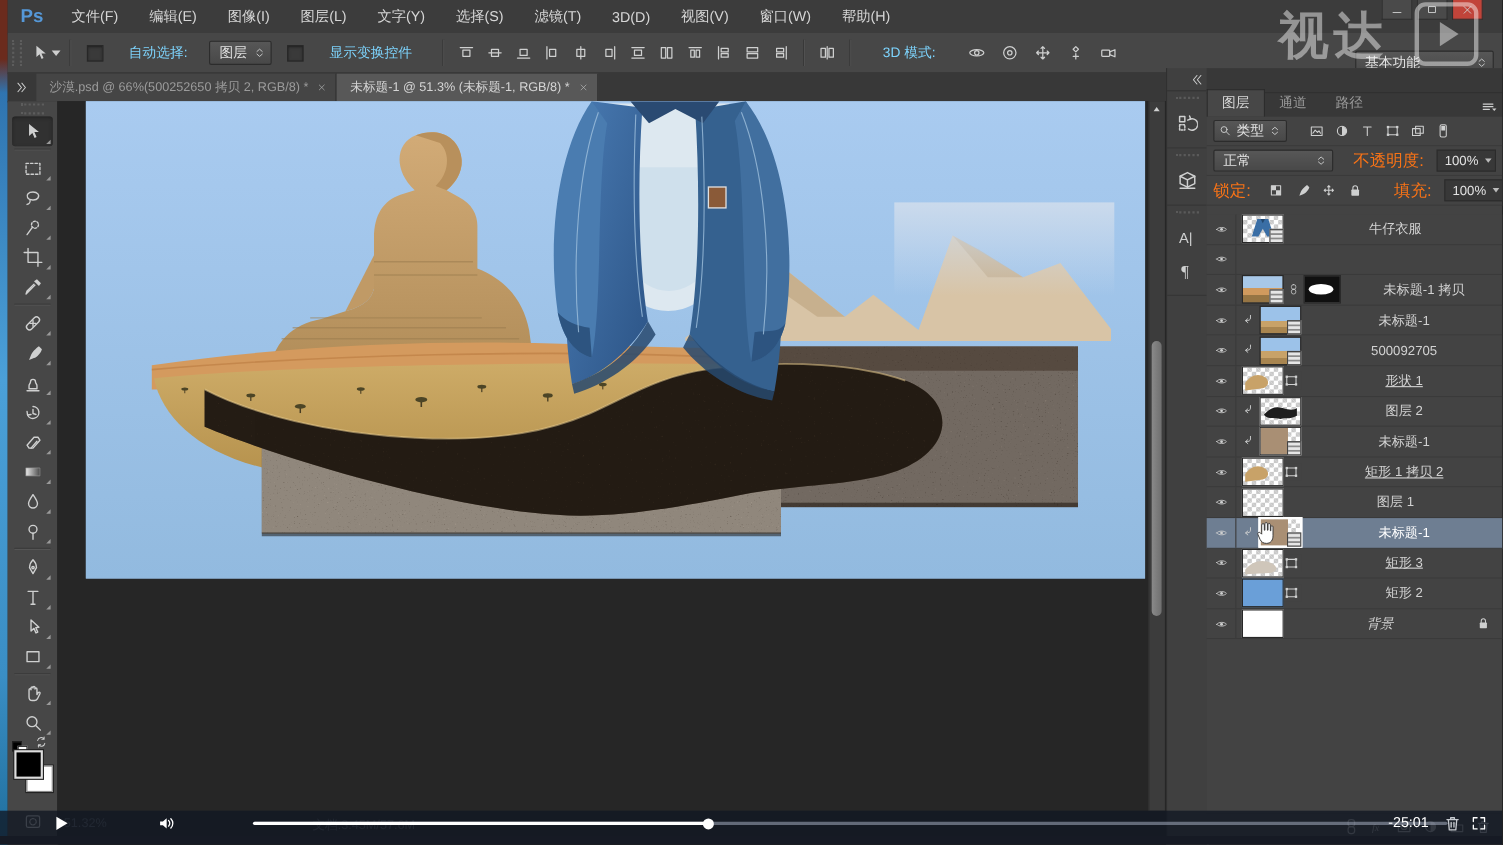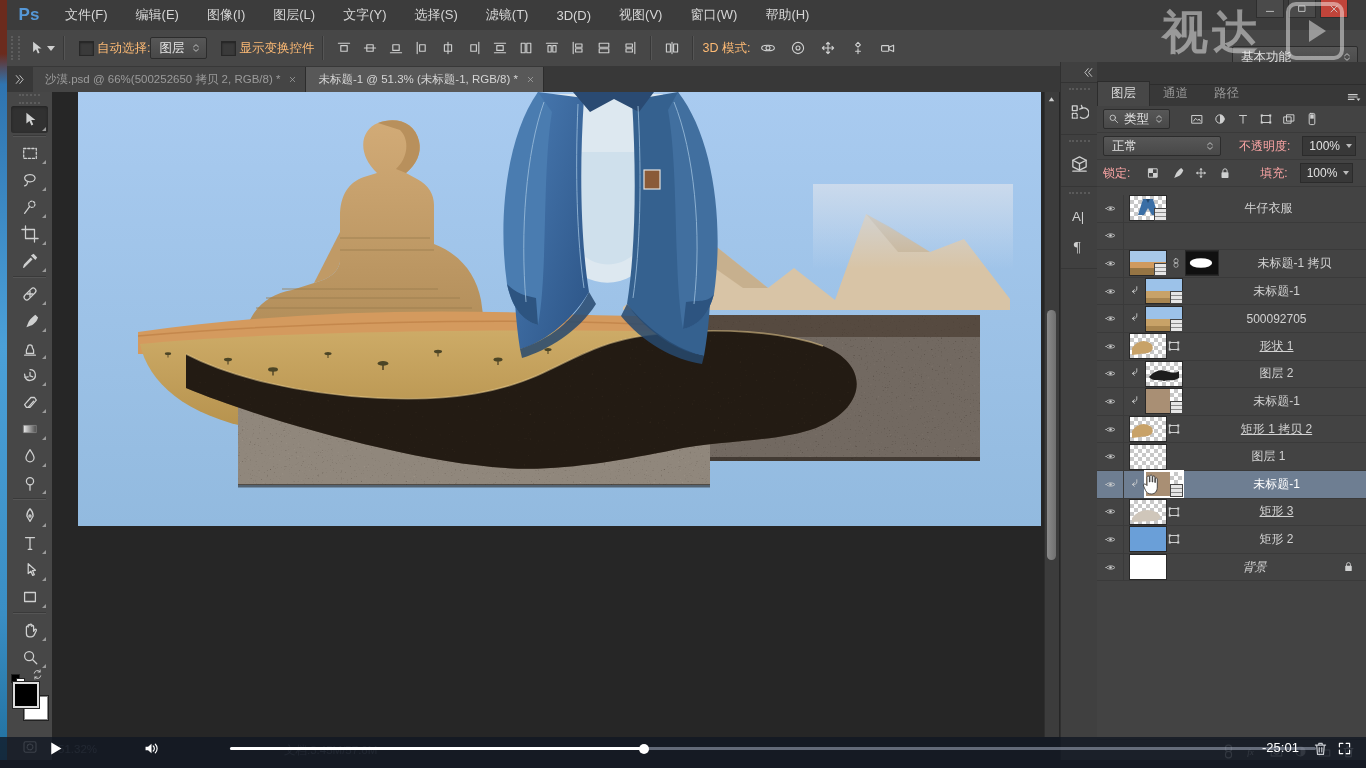--- a/index.html
+++ b/index.html
@@ -15,21 +15,21 @@
   #menus{display:flex;height:100%;align-items:center;}
   .menu-item{padding:0 14px;font-size:13px;color:#d6d6d6;height:100%;display:flex;align-items:center;cursor:default;}
   #winbtns{position:absolute;right:18px;top:0;display:flex;gap:4px;}
   .winbtn{width:26px;height:17px;display:flex;align-items:center;justify-content:center;background:#4a4a4a;border:1px solid #2e2e2e;border-top:none;}
   .winbtn svg{width:12px;height:12px;}
   #win-close{background:#c1443a;}
   
   #optionsbar{left:7px;top:30px;right:0;height:36px;background:#474747;border-bottom:1px solid #2c2c2c;display:flex;align-items:center;}
   .grip-v{width:5px;height:24px;margin:0 6px 0 4px;border-left:2px dotted #5d5d5d;border-right:2px dotted #5d5d5d;}
   .opt-sep{width:1px;height:24px;background:#383838;border-right:1px solid #555;margin:0 8px;}
-  .opt-label{font-size:12.5px;color:#fdba74;white-space:nowrap;margin:0 0;}
+  .opt-label{font-size:12.5px;color:#7dd3fc;white-space:nowrap;margin:0 20px;}
   .checkbox{width:13px;height:13px;background:#3a3a3a;border:1px solid #272727;box-shadow:inset 0 1px 2px #222;margin:0 3px 0 6px;}
   .dropdown{display:flex;align-items:center;background:linear-gradient(#575757,#484848);border:1px solid #2c2c2c;border-radius:2px;height:20px;padding:0 4px 0 8px;gap:6px;color:#e2e2e2;font-size:12.5px;white-space:nowrap;}
   .dropdown .ic{width:12px;height:12px;}
   .icbtn{width:24px;height:20px;display:flex;align-items:center;justify-content:center;border-radius:2px;}
   .icbtn svg{width:16px;height:16px;}
   #tool-preset{display:flex;align-items:center;gap:2px;margin-left:2px;}
   #tool-preset svg{width:17px;height:17px;}
   .caret{width:0;height:0;border-left:4px solid transparent;border-right:4px solid transparent;border-top:5px solid #cfcfcf;}
   #workspace-dd{position:absolute;right:8px;top:16px;width:112px;justify-content:space-between;}
   
@@ -76,21 +76,21 @@
   .dock-icon{width:28px;height:28px;margin:2px auto;display:flex;align-items:center;justify-content:center;}
   .dock-icon svg{width:19px;height:19px;}
   
   #rightpanel{left:1097px;top:62px;width:269px;bottom:0;background:#434343;}
   #panel-topstrip{height:22px;background:#383838;border-bottom:1px solid #2c2c2c;}
   #panel-tabs{display:flex;align-items:flex-end;height:21px;background:#383838;position:relative;}
   .ptab{padding:3px 13px 4px;font-size:12.5px;color:#9a9a9a;}
   .ptab.active{background:#474747;color:#dadada;border:1px solid #2c2c2c;border-bottom:none;}
   #panel-menu-ic{position:absolute;right:4px;top:4px;width:16px;height:14px;}
   .prow{display:flex;align-items:center;height:26px;padding:0 6px;border-bottom:1px solid #3a3a3a;background:#434343;gap:12px;}
-  .plabel{font-size:12px;color:#fca5a5;white-space:nowrap;}
+  .plabel{font-size:15px;color:#f97316;white-space:nowrap;}
   .valbox{display:flex;align-items:center;background:#383838;border:1px solid #2b2b2b;height:18px;padding:0 3px 0 6px;color:#e2e2e2;gap:4px;}
   .valbox .dar{width:0;height:0;border-left:3.5px solid transparent;border-right:3.5px solid transparent;border-top:4px solid #bbb;margin-left:2px;}
   .minibtn{width:22px;height:18px;display:flex;align-items:center;justify-content:center;}
   .minibtn svg{width:14px;height:14px;}
   
   #layer-rows{position:absolute;top:133px;left:0;right:0;}
   .lrow{display:flex;align-items:center;height:26.6px;border-bottom:1px solid #3a3a3a;background:#434343;}
   .lrow.sel{background:#6e7e92;}
   .lrow.sel .lname{color:#fff;}
   .eyecell{width:26px;align-self:stretch;border-right:1px solid #3a3a3a;display:flex;align-items:center;justify-content:center;flex:none;}

